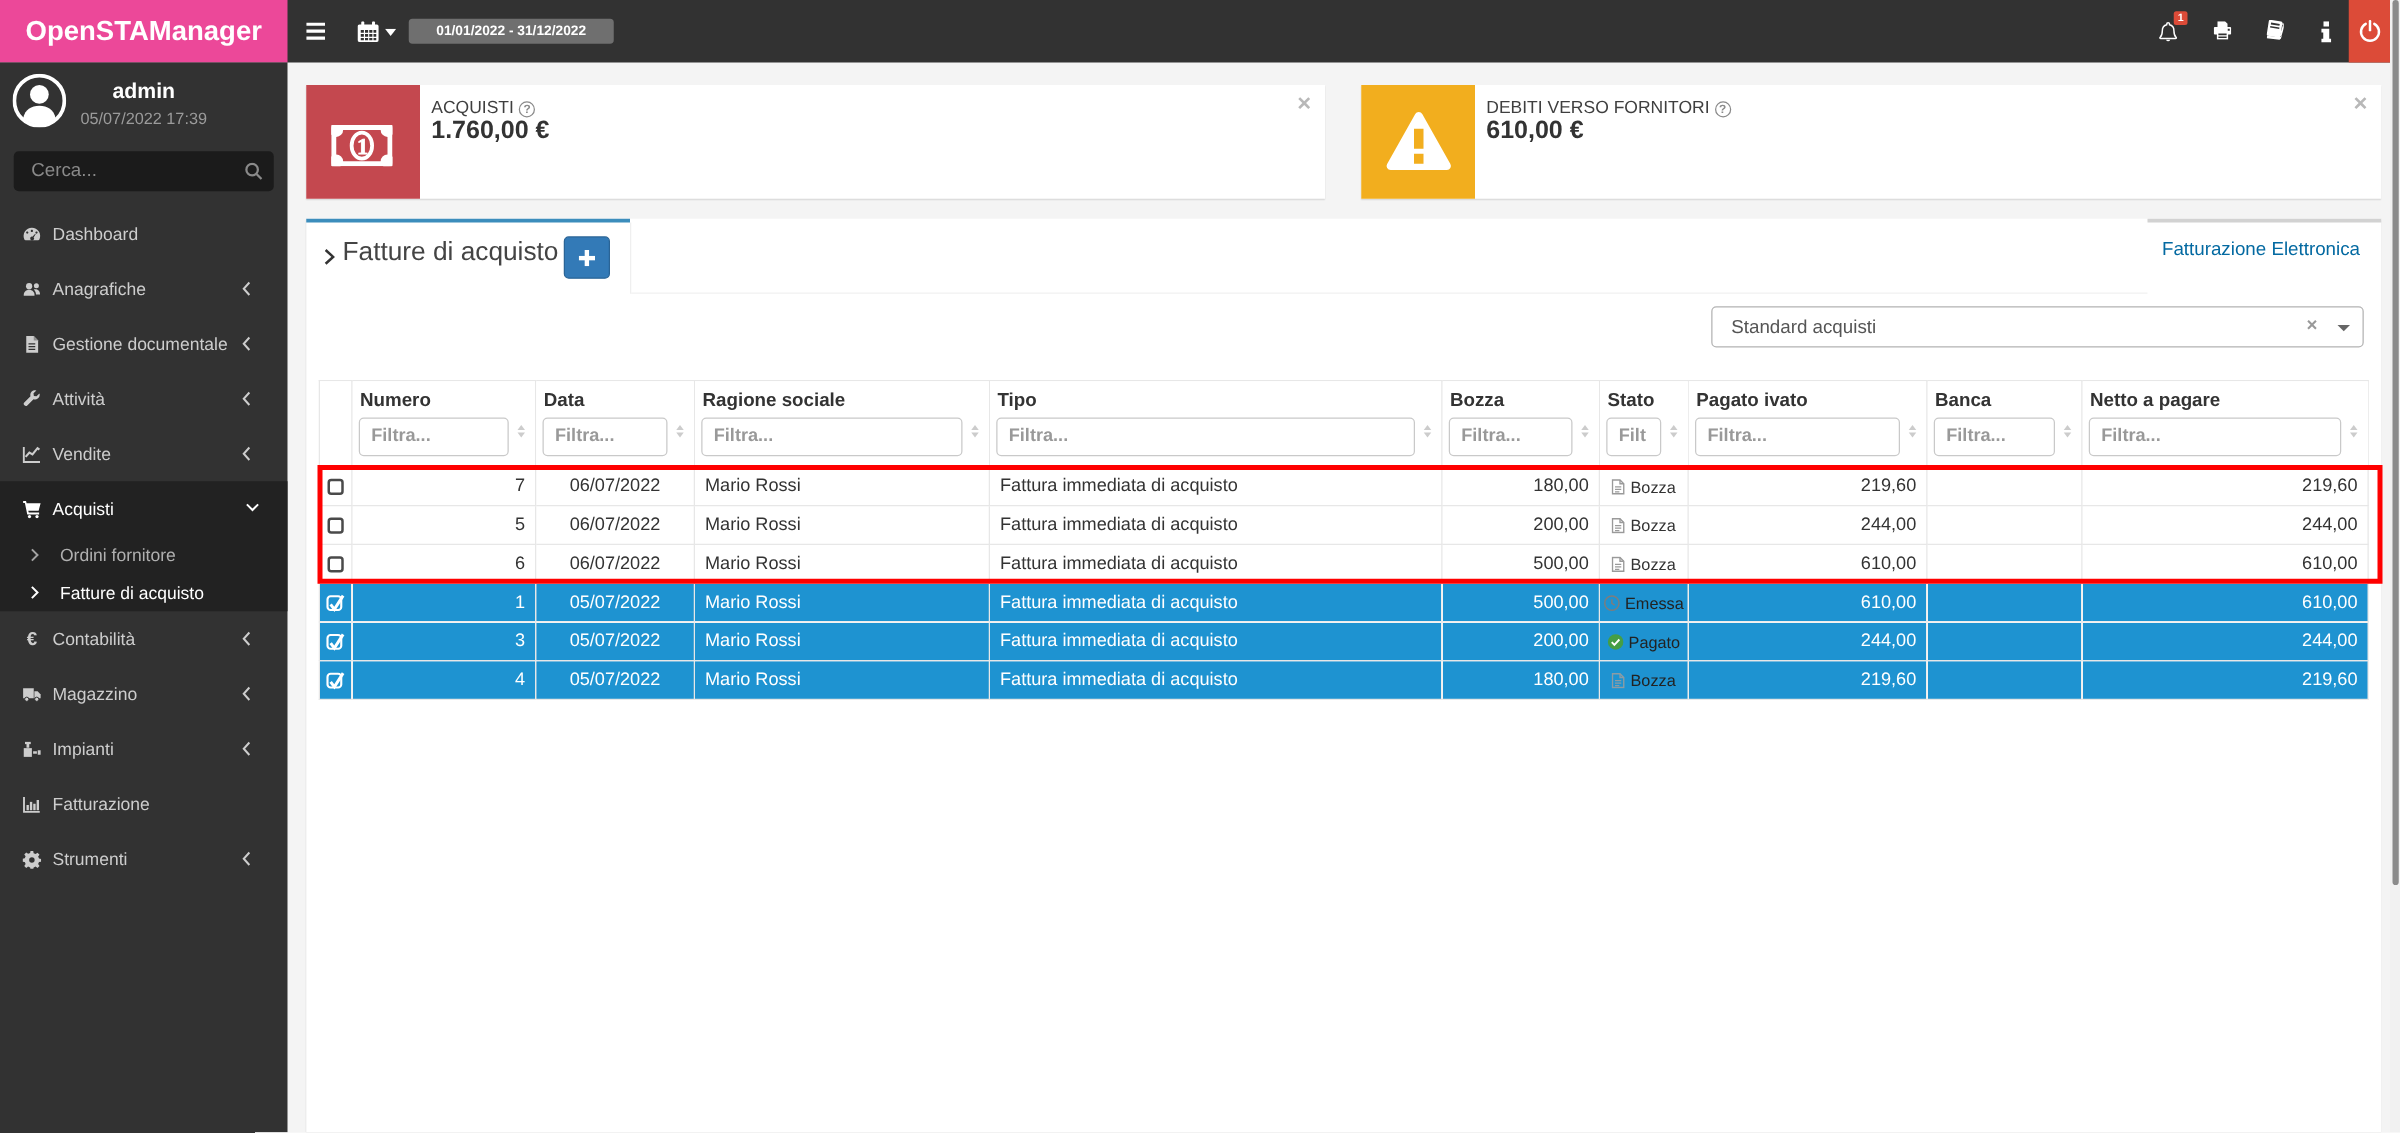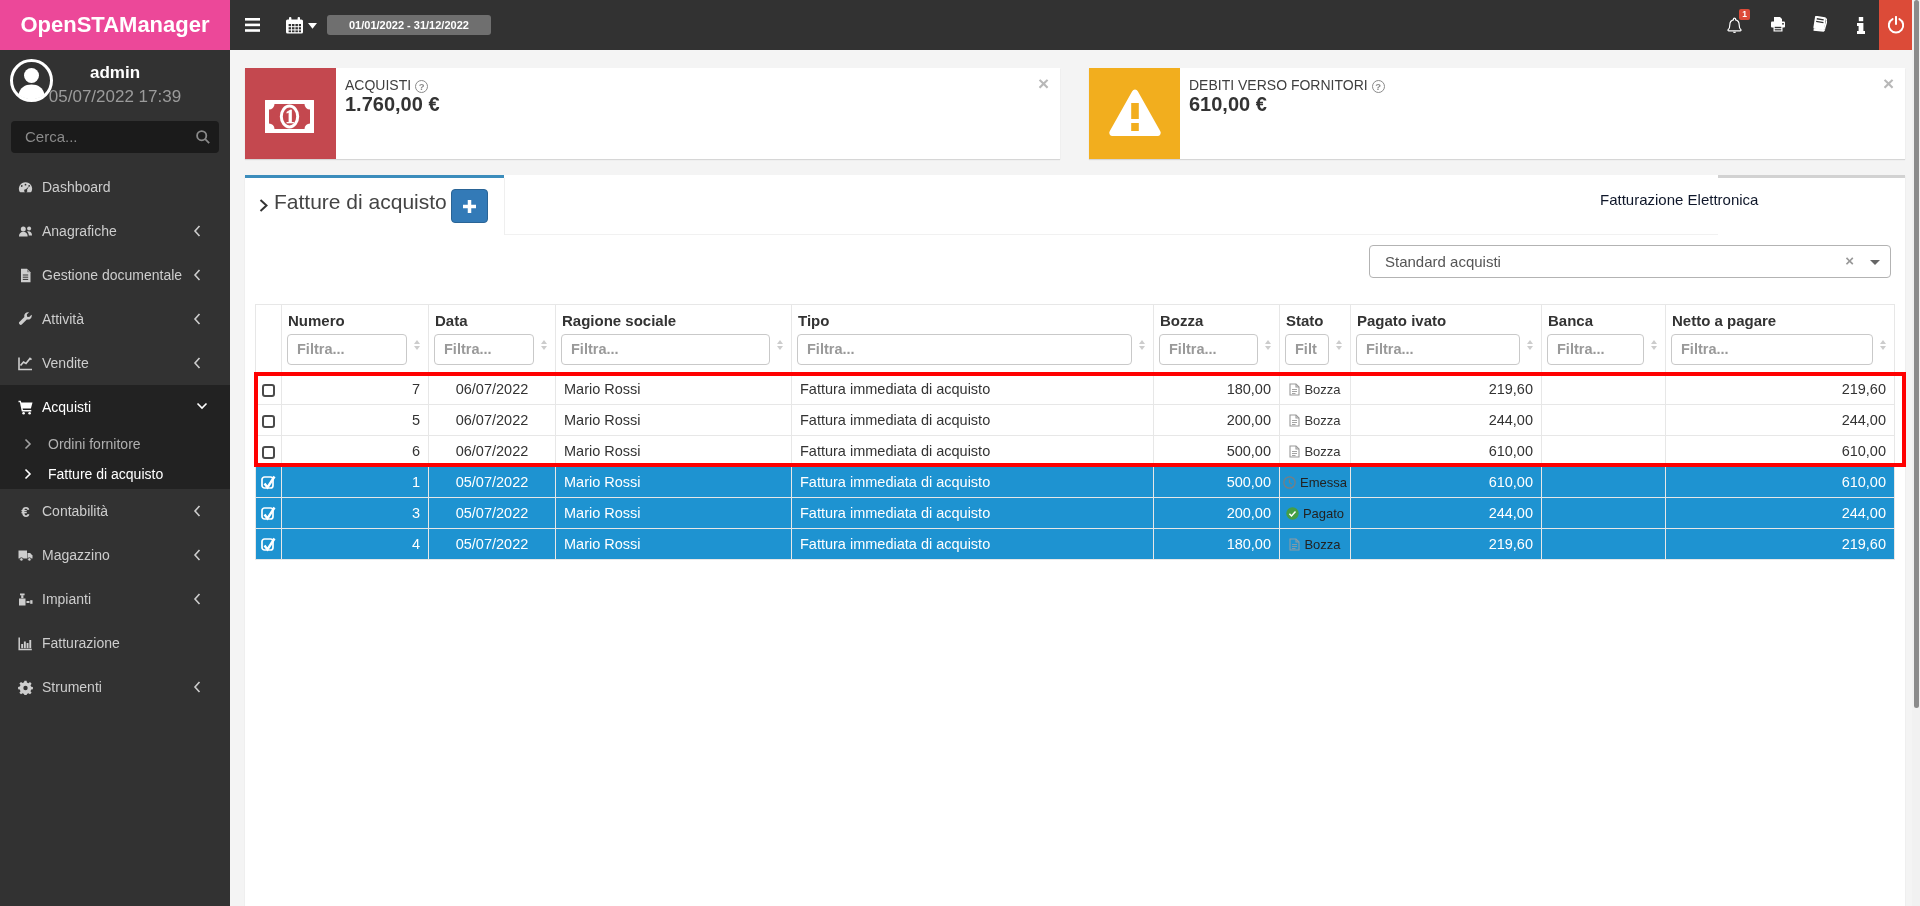--- a/index.html
+++ b/index.html
@@ -12,21 +12,21 @@
 #navbar{position:absolute;left:0;top:0;width:1920px;height:50px;background:#323232}
 #logo{position:absolute;left:0;top:0;width:230px;height:50px;background:#ec4899;color:#fff;
   font-weight:bold;font-size:22px;line-height:49px;text-align:center}
 #datebadge{position:absolute;left:327px;top:15px;height:20px;line-height:20px;background:#6f6f6f;
   color:#fff;font-size:11px;font-weight:bold;padding:0 22px;border-radius:3px}
 
 #sidebar{position:absolute;left:0;top:50px;width:230px;height:856px;background:#323232}
 #avatar{position:absolute;left:10px;top:9px;width:43px;height:43px}
 #uname{position:absolute;left:0;top:13px;width:230px;text-align:center;color:#fff;
   font-weight:bold;font-size:17px}
-#udate{position:absolute;left:0;top:37px;width:230px;text-align:center;color:#9b9b9b;font-size:17px}
+#udate{position:absolute;left:0;top:37px;width:230px;text-align:center;color:#9b9b9b;font-size:13px}
 #search{position:absolute;left:11px;top:71px;width:208px;height:32px;background:#1b1b1b;
   border-radius:4px;color:#8a8a8a;font-size:15px;line-height:32px;padding-left:14px}
 .mitem{position:relative;height:44px;line-height:44px;color:#cdcdcd;font-size:14px}
 .mitem .txt{position:absolute;left:42px;top:0}
 .mitem .mic{position:absolute;left:18px;top:15px;width:15px;height:15px}
 .mitem .car{position:absolute;right:28px;top:15px;width:10px;height:14px}
 .sitem{position:relative;height:30px;line-height:30px;color:#b0b0b0;font-size:14px}
 .sitem .txt{position:absolute;left:48px;top:0}
 .sitem .chev{position:absolute;left:24px;top:9px}
 
@@ -40,21 +40,21 @@
 #card{position:absolute;left:245px;top:175px;width:1660px;height:731px;background:#fff;
   box-shadow:0 1px 1px rgba(0,0,0,0.12)}
 #tabblue{position:absolute;left:245px;top:175px;width:259px;height:3px;background:#3c8dbc}
 #tabright{position:absolute;left:504px;top:178px;width:1px;height:57px;background:#efefef}
 #tabline{position:absolute;left:505px;top:234px;width:1213px;height:1px;background:#f1f1f1}
 #tabtitle{position:absolute;left:274px;top:190px;font-size:21px;color:#444}
 
 #plusbtn{position:absolute;left:451px;top:189px;width:37px;height:34px;background:#337ab7;
   border:1px solid #2a6496;border-radius:4px;text-align:center}
 #fegray{position:absolute;left:1718px;top:175px;width:187px;height:3px;background:#d2d2d2}
-#felink{position:absolute;left:1600px;top:191px;width:288px;font-size:15px;color:#0f172a}
+#felink{position:absolute;left:1600px;top:191px;width:288px;text-align:right;font-size:15px;color:#0369a1}
 #sel2{position:absolute;left:1369px;top:245px;width:522px;height:33px;background:#fff;
   border:1px solid #b3b3b3;border-radius:4px}
 #sel2 .stext{position:absolute;left:15px;top:0;line-height:31px;font-size:15px;color:#555}
 #sel2 .sx{position:absolute;right:36px;top:0;line-height:30px;font-size:15px;color:#999;font-weight:bold}
 #sel2 .scar{position:absolute;right:10px;top:14px;width:0;height:0;
   border-left:5px solid transparent;border-right:5px solid transparent;border-top:5px solid #666}
 
 #tbl{position:absolute;left:255px;top:304px;width:1640px;border-collapse:collapse;table-layout:fixed;
   font-size:14.5px;color:#333}
 #tbl th,#tbl td{border:1px solid #e7e7e7;overflow:hidden;white-space:nowrap}

